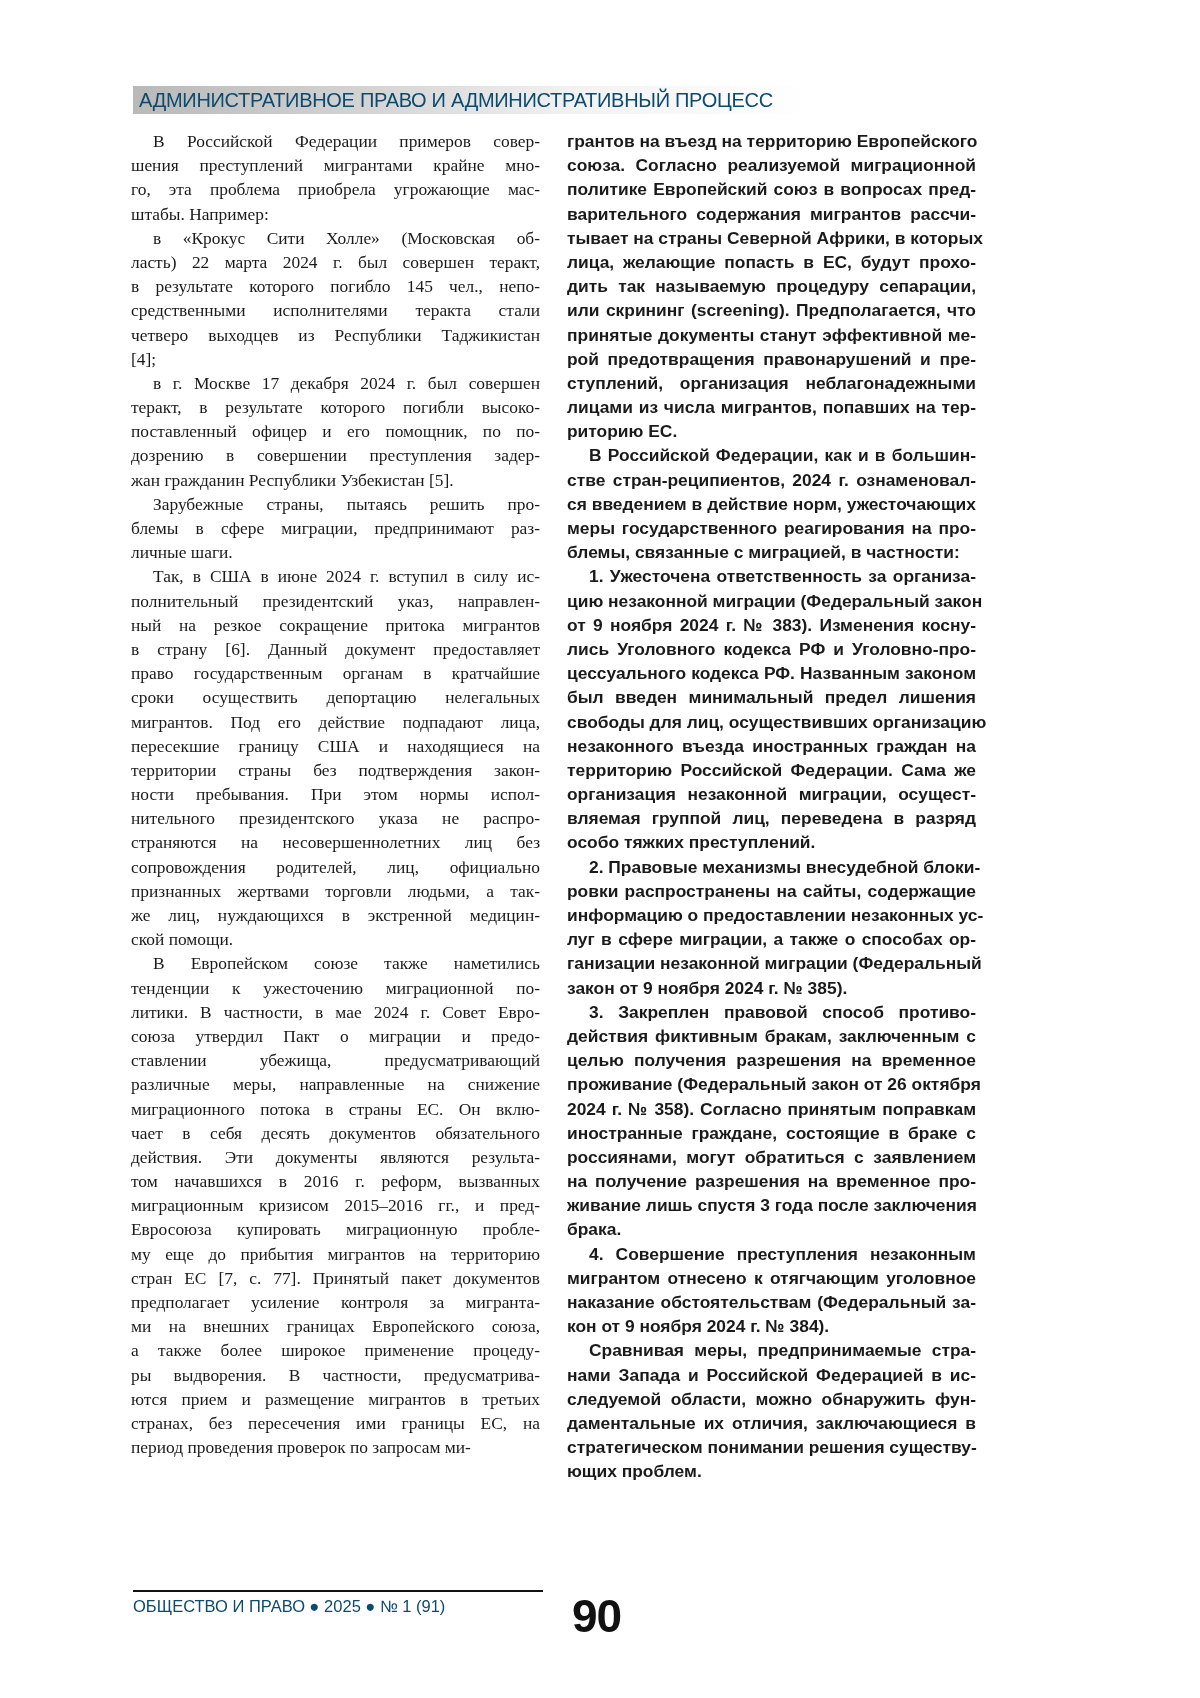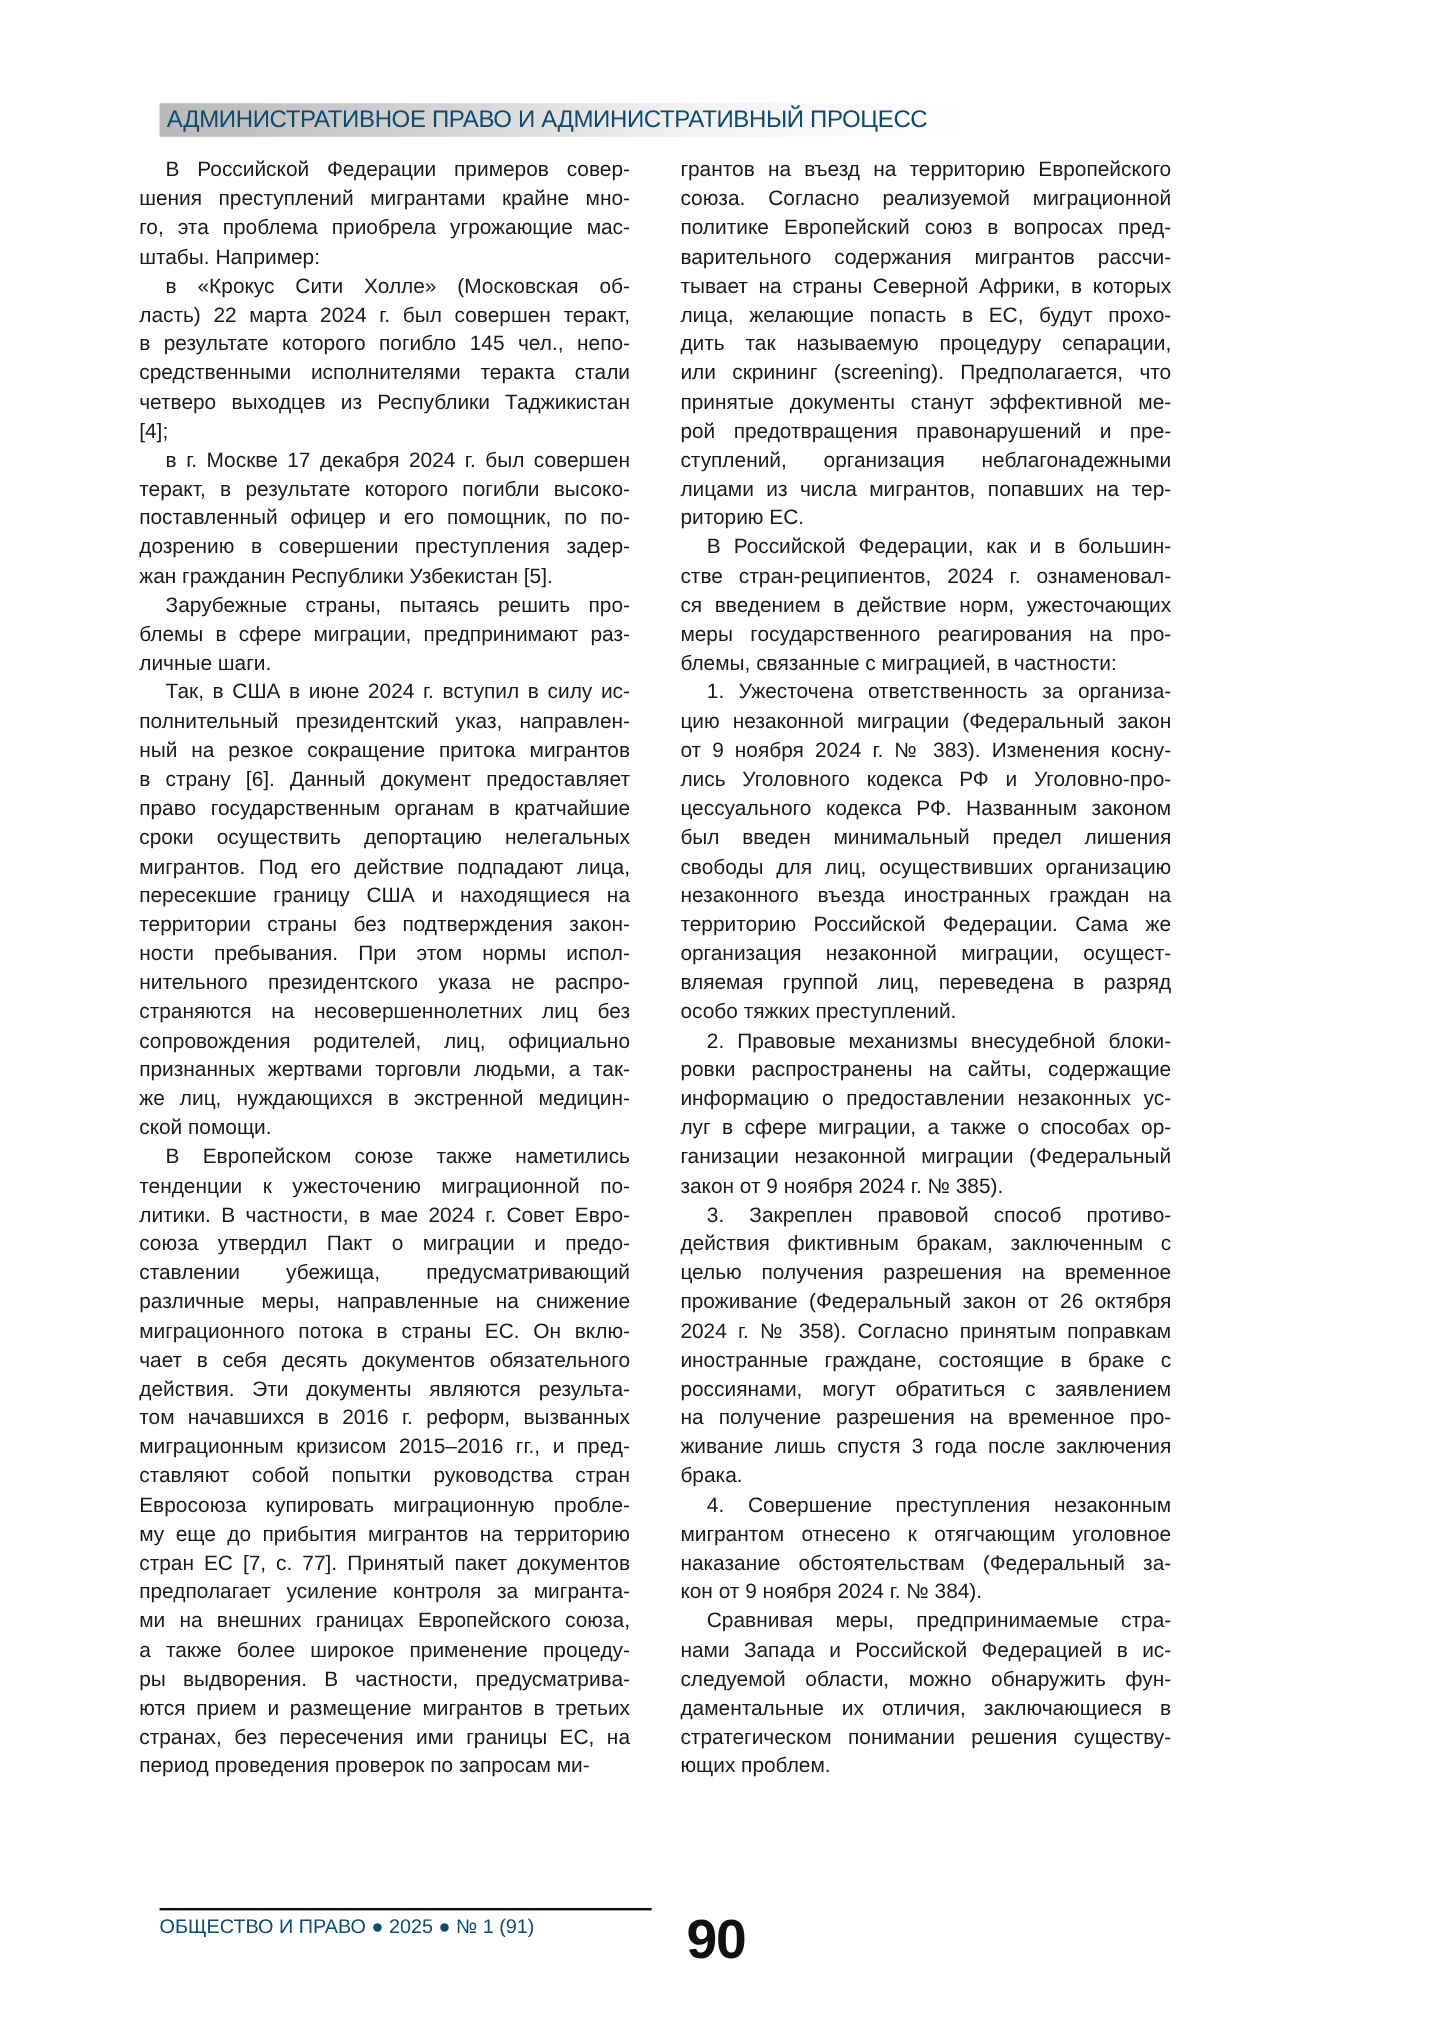--- a/index.html
+++ b/index.html
@@ -7,22 +7,22 @@
          font-family: "Liberation Sans", sans-serif; color: #1a1a1a; }
   .header-band {
     position: absolute; left: 133px; top: 86px; width: 680px; height: 28px;
     background: linear-gradient(to right, #b9b9b9 0%, #d4d4d4 35%, #f2f2f2 65%, #ffffff 100%);
   }
   .header-title {
     position: absolute; left: 139px; top: 87px; font-size: 20px; line-height: 26px;
     letter-spacing: -0.3px; color: #0c4a6e; white-space: nowrap;
   }
   .col { position: absolute; top: 129px; width: 409px; }
-  .col.left { left: 116px; }
-  .col.right { left: 567px; }
+  .col.left { left: 131px; font-family: Liberation Serif, serif; }
+  .col.right { left: 567px; font-weight: bold; }
   .para { margin: 0; }
   .line {
     display: block; height: 24.2px; line-height: 24.2px; font-size: 17.4px;
     text-align: justify; text-align-last: justify; white-space: nowrap; overflow: visible;
   }
   .line.first { text-indent: 22px; }
   .line.last { text-align-last: left; }
   .footer-rule {
     position: absolute; left: 133px; top: 1590px; width: 410px; height: 2px; background: #111;
   }
@@ -91,21 +91,20 @@
       <span class="line">тенденции к ужесточению миграционной по-</span>
       <span class="line">литики. В частности, в мае 2024 г. Совет Евро-</span>
       <span class="line">союза утвердил Пакт о миграции и предо-</span>
       <span class="line">ставлении убежища, предусматривающий</span>
       <span class="line">различные меры, направленные на снижение</span>
       <span class="line">миграционного потока в страны ЕС. Он вклю-</span>
       <span class="line">чает в себя десять документов обязательного</span>
       <span class="line">действия. Эти документы являются результа-</span>
       <span class="line">том начавшихся в 2016 г. реформ, вызванных</span>
       <span class="line">миграционным кризисом 2015–2016 гг., и пред-</span>
-      <span class="line">ставляют собой попытки руководства стран</span>
       <span class="line">Евросоюза купировать миграционную пробле-</span>
       <span class="line">му еще до прибытия мигрантов на территорию</span>
       <span class="line">стран ЕС [7, с. 77]. Принятый пакет документов</span>
       <span class="line">предполагает усиление контроля за мигранта-</span>
       <span class="line">ми на внешних границах Европейского союза,</span>
       <span class="line">а также более широкое применение процеду-</span>
       <span class="line">ры выдворения. В частности, предусматрива-</span>
       <span class="line">ются прием и размещение мигрантов в третьих</span>
       <span class="line">странах, без пересечения ими границы ЕС, на</span>
       <span class="line last">период проведения проверок по запросам ми-</span>

